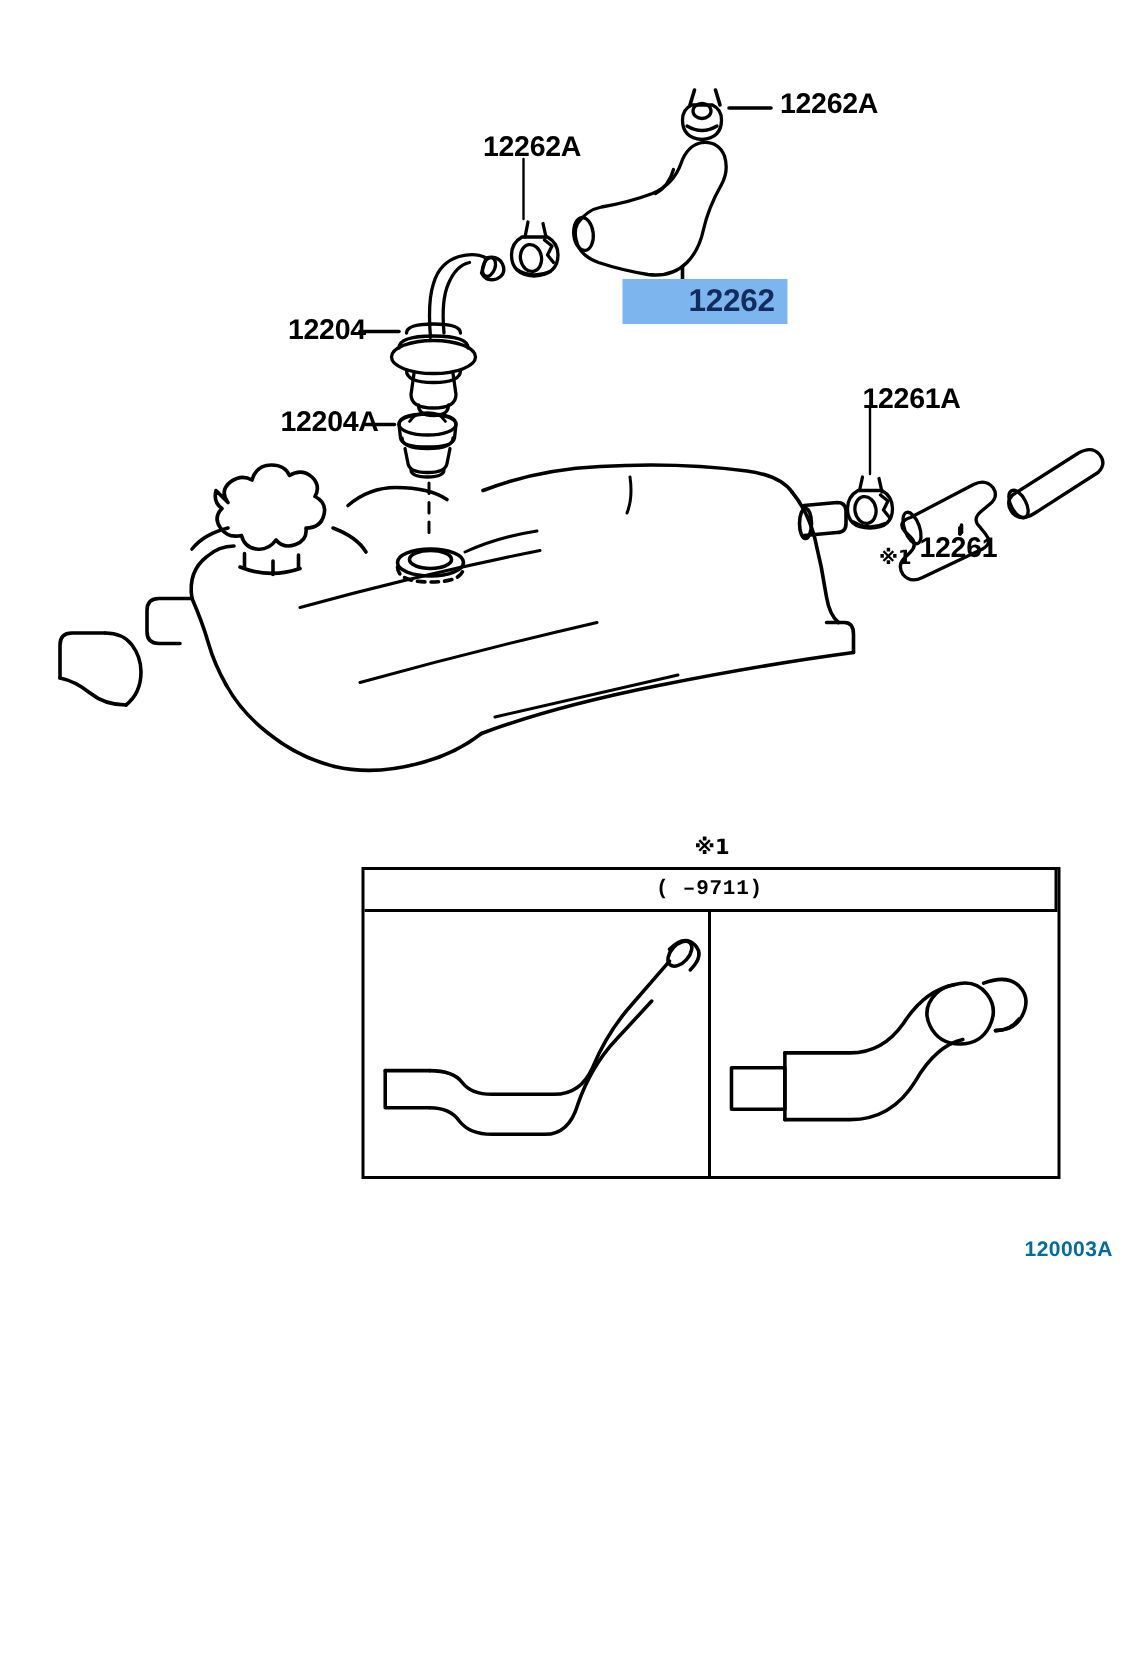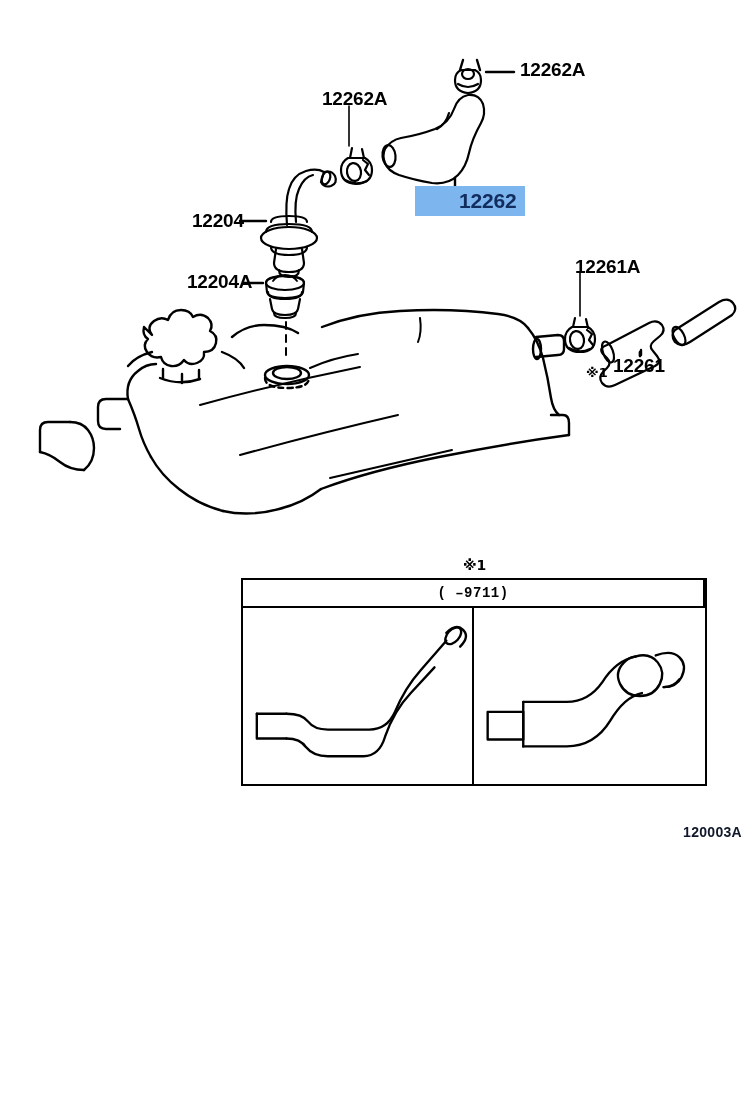--- a/index.html
+++ b/index.html
@@ -121,21 +121,21 @@
 
   
   #diagram-code {
     position: absolute;
     right: 14px;
     bottom: 12px;
     font-family: "Liberation Sans", sans-serif;
     font-weight: bold;
     font-size: 14px;
     letter-spacing: 0.3px;
-    color: #0f172a;
+    color: #0369a1;
   }
 </style>
 </head>
 <body>
 
 <div id="diagram-root">
 
   <svg class="svg-layer" viewBox="0 0 756 1108">
     <g fill="none" stroke="#000000" stroke-width="2.2" stroke-linejoin="round" stroke-linecap="round">
 

